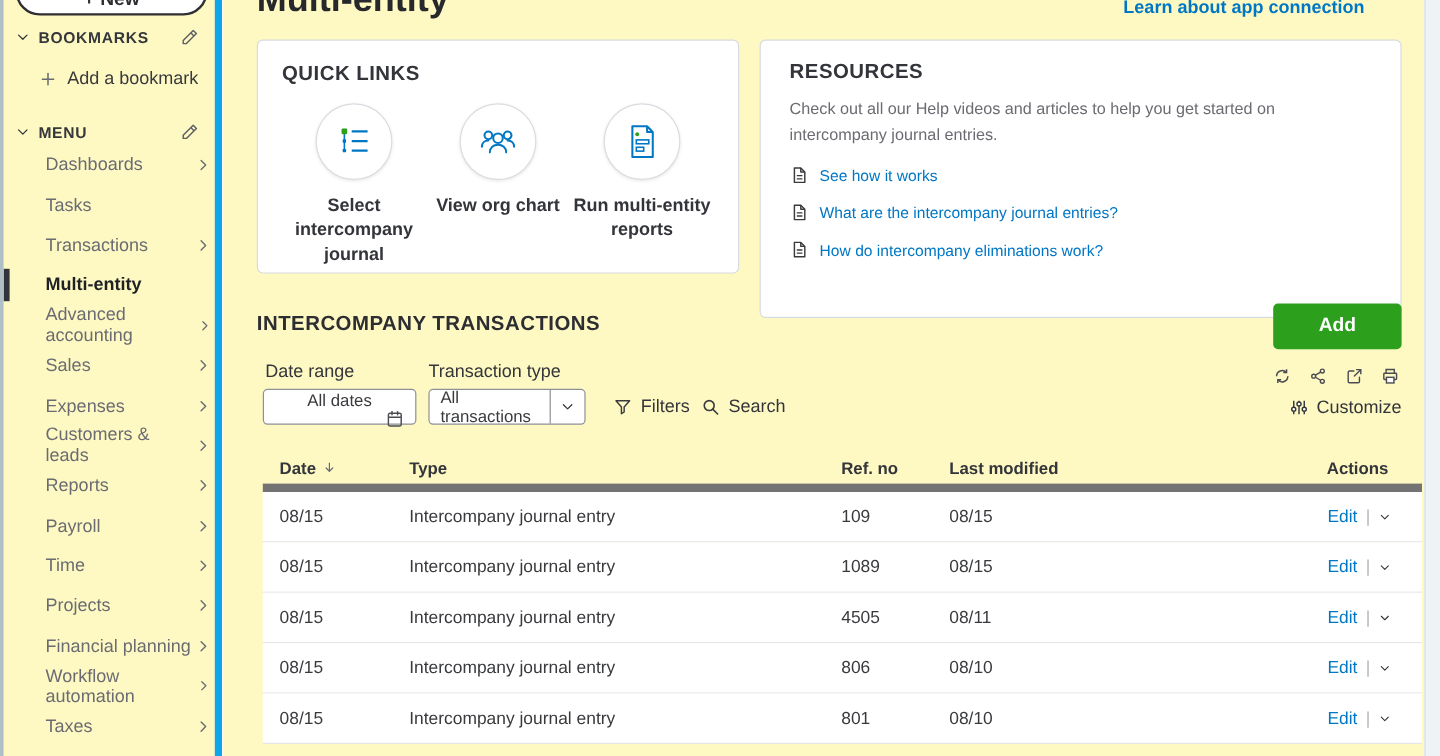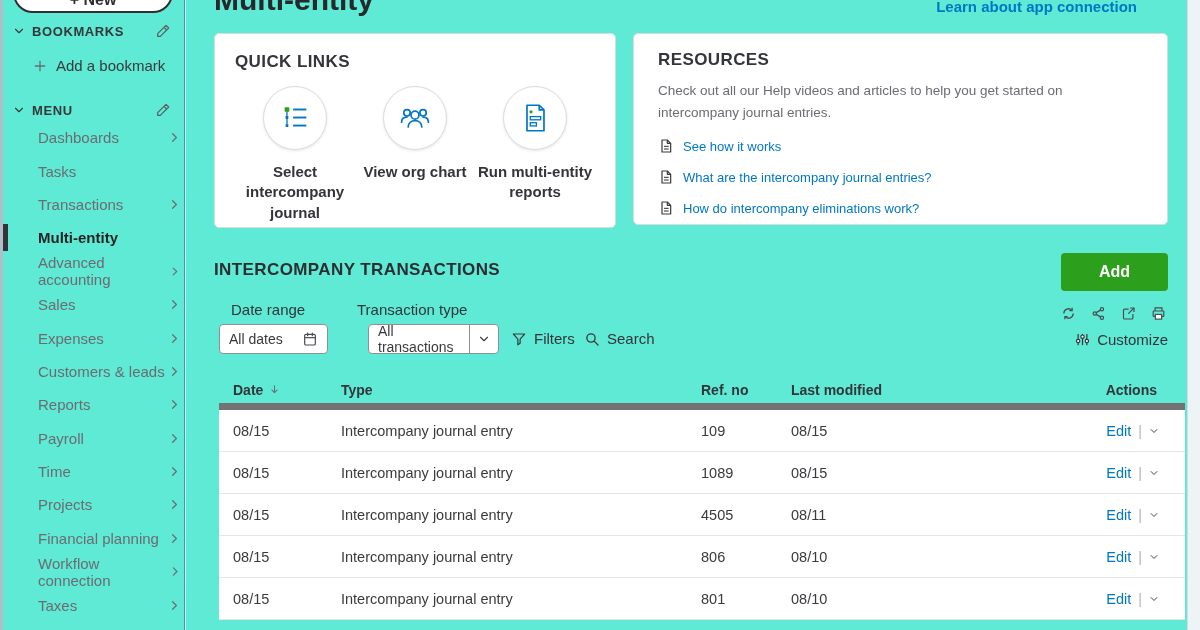--- a/index.html
+++ b/index.html
@@ -8,48 +8,48 @@
     position: relative; overflow: hidden; background: #fff;
     font-family: "Liberation Sans", sans-serif; color: #393A3D;
   }
   svg { display:block; width:100%; height:100%; }
 
   
   #window-edge { position:absolute; left:0; top:0; bottom:0; width:3px; background:#AFBEC7; z-index:6; }
   #scrollbar { position:absolute; right:0; top:0; bottom:0; width:13px; background:#EEF3F6; border-left:1px solid #D7DCE0; z-index:6; }
 
   
-  #sidebar { position:absolute; left:3px; top:0; bottom:0; width:182px; background:#5eead4; border-right:1px solid #0ea5e9; z-index:5; }
+  #sidebar { position:absolute; left:3px; top:0; bottom:0; width:182px; background:#fef9c3; border-right:6px solid #0ea5e9; z-index:5; }
   #new-btn { position:absolute; top:-27px; left:10px; width:160px; height:40px; background:#fff;
     border:2px solid #2E2F33; border-radius:21px; font-size:16px; font-weight:bold; color:#2E2F33;
     display:flex; align-items:flex-end; justify-content:center; padding-bottom:2px; cursor:pointer; }
   .side-head { display:flex; align-items:center; padding:0 13px 0 10px; height:18px; }
   .side-head .hd-lbl { font-size:13px; font-weight:bold; letter-spacing:.6px; color:#35373B; margin-left:7px; }
   .ic-chev-down { width:12px; height:12px; color:#35373B; }
   .ic-pencil { margin-left:auto; width:16px; height:16px; color:#5C5E63; cursor:pointer; }
   #bookmarks-head { margin-top:22px; }
   #add-bookmark { display:flex; align-items:center; margin:17px 0 0 30px; font-size:15px; color:#393A3D; cursor:pointer;text-align:center; }
   #add-bookmark .ic-plus { width:14px; height:14px; color:#6B6C72; margin-right:9px; }
   #menu-head { margin-top:27px; }
   #menu-list { margin-top:2px; }
   .menu-item { position:relative; height:33.4px; display:flex; align-items:center; padding:0 3px 0 35px;
     font-size:15px; color:#6B6C72; cursor:pointer; }
   .menu-item.selected { color:#1F2124; font-weight:bold; }
   .sel-bar { position:absolute; left:0; top:3px; height:27px; width:5px; background:#33343B; }
   .chev-r { margin-left:auto; width:13px; height:13px; color:#6B6C72; }
 
   
-  #main { position:absolute; left:186px; right:13px; top:0; bottom:0; background:#5eead4; }
+  #main { position:absolute; left:186px; right:13px; top:0; bottom:0; background:#fef9c3; }
   #page-title { position:absolute; left:28px; top:-17px; font-size:30px; font-weight:bold; color:#26282B; }
   #learn-link { position:absolute; right:50px; top:-2px; font-size:15px; font-weight:bold; color:#0077C5; cursor:pointer; }
 
   #cards { position:absolute; left:28px; right:19px; top:33px; display:flex; gap:17px; }
   .card { background:#fff; border:1px solid #D8DBDF; border-radius:5px; }
   #quick-links-card { width:402px; height:195px; padding:18px 20px; }
-  #resources-card { flex:1; height:192px; padding:16px 24px; }
+  #resources-card { flex:1; height:232px; padding:16px 24px; }
   .card-title { font-size:17px; font-weight:bold; letter-spacing:.4px; color:#33353A; }
 
   #ql-items { display:flex; justify-content:space-around; margin-top:14px; }
   .ql-item { width:134px; display:flex; flex-direction:column; align-items:center; cursor:pointer; }
   .ql-circle { width:64px; height:64px; border-radius:50%; border:1px solid #D9DCE0; background:#fff;
     box-shadow:0 1px 3px rgba(0,0,0,.10); display:flex; align-items:center; justify-content:center; }
   .ql-circle svg { width:34px; height:34px; }
   .ql-label { margin-top:12px; font-size:15px; font-weight:bold; color:#33353A; text-align:center; line-height:1.35; }
 
   #res-desc { margin-top:10px; font-size:13.5px; color:#6B6C72; line-height:1.6; max-width:445px; }
@@ -59,26 +59,26 @@
   #tx-title { position:absolute; left:28px; top:260px; font-size:17px; font-weight:bold; letter-spacing:.4px; color:#2C2E32; }
   #add-btn { position:absolute; right:19px; top:253px; width:107px; height:38px; background:#2CA01C; color:#fff;
     font-size:16px; font-weight:bold; border:none; border-radius:4px; font-family:inherit; cursor:pointer; }
   #tool-icons { position:absolute; right:21px; top:306px; display:flex; gap:15px; color:#4A4C51; }
   .tool-ic { width:15px; height:15px; cursor:pointer; }
   #customize { position:absolute; right:19px; top:331px; display:flex; align-items:center; gap:7px;
     font-size:15px; color:#33353A; cursor:pointer; }
   #customize .ic { width:15px; height:15px; }
 
   .filter-label { position:absolute; top:301px; font-size:15px; color:#33353A; }
-  #date-range-label { left:45px; }
+  #date-range-label { left:35px; }
   #type-label { left:171px; }
-  #date-input { position:absolute; left:33px; top:324px; width:109px; height:30px; border:1px solid #8D9096;
-    border-radius:4px; display:flex; align-items:center; padding:0 9px; font-size:14px; color:#393A3D; cursor:pointer; background:#fff; }
+  #date-input { position:absolute; left:33px; top:324px; width:128px; height:30px; border:1px solid #8D9096;
+    border-radius:4px; display:flex; align-items:center; padding:0 9px; font-size:14px; color:#393A3D; cursor:pointer; background:#fff;flex-direction:column; }
   #date-input .cal { margin-left:auto; width:16px; height:16px; color:#4A4C51; }
-  #type-select { position:absolute; left:182px; top:324px; width:131px; height:30px; border:1px solid #8D9096;
+  #type-select { position:absolute; left:171px; top:324px; width:131px; height:30px; border:1px solid #8D9096;
     border-radius:4px; display:flex; align-items:center; font-size:14px; color:#393A3D; cursor:pointer; background:#fff; }
   #type-select .sel-txt { padding-left:9px; flex:1; }
   #type-select .sel-chev { width:29px; height:100%; border-left:1px solid #8D9096; display:flex; align-items:center; justify-content:center; }
   #type-select .sel-chev svg { width:12px; height:12px; color:#393A3D; }
   .inline-btn { position:absolute; top:330px; display:flex; align-items:center; gap:7px; font-size:15px; color:#33353A; cursor:pointer; }
   #filters-btn { left:325px; }
   #search-btn { left:398px; }
   .inline-btn .ic { width:16px; height:16px; color:#393A3D; }
 
   
@@ -357,21 +357,21 @@
         <span class="menu-label">Financial planning</span>
         <span class="chev-r">
           <svg viewBox="0 0 24 24">
             <use href="#i-chev-right"></use>
           </svg>
         </span>
       </div>
 
       <div class="menu-item">
 
-        <span class="menu-label">Workflow connection</span>
+        <span class="menu-label">Workflow automation</span>
         <span class="chev-r">
           <svg viewBox="0 0 24 24">
             <use href="#i-chev-right"></use>
           </svg>
         </span>
       </div>
 
       <div class="menu-item">
 
         <span class="menu-label">Taxes</span>

